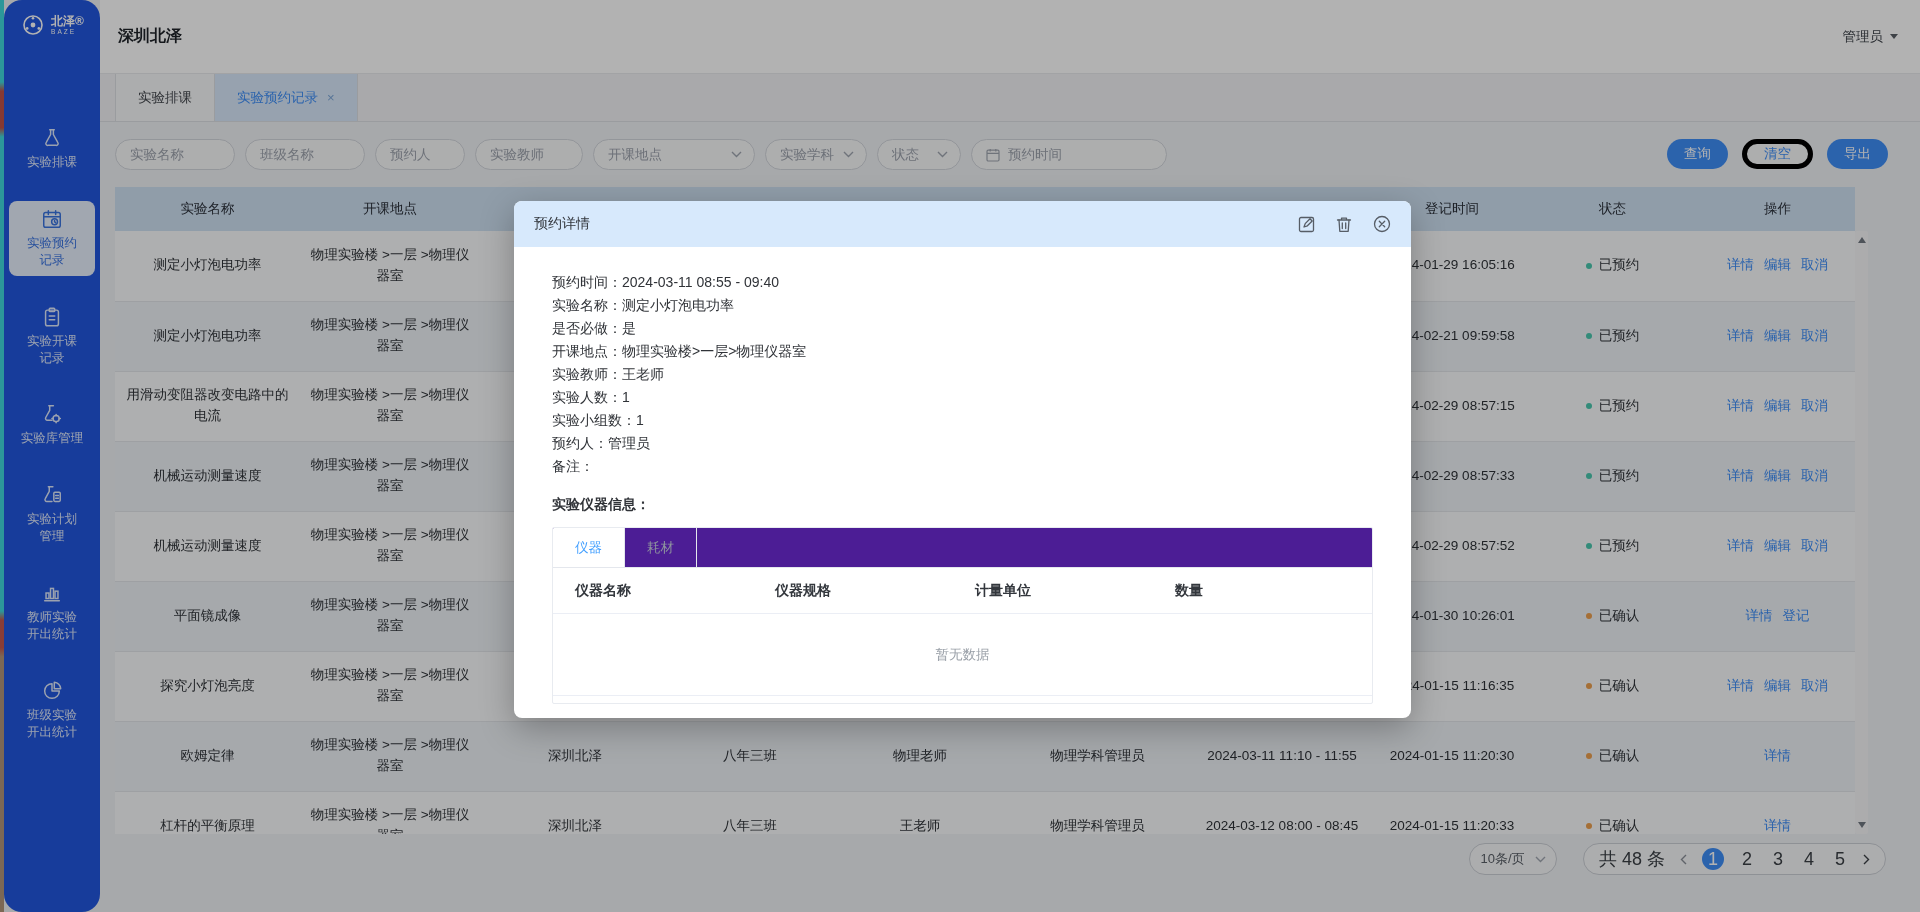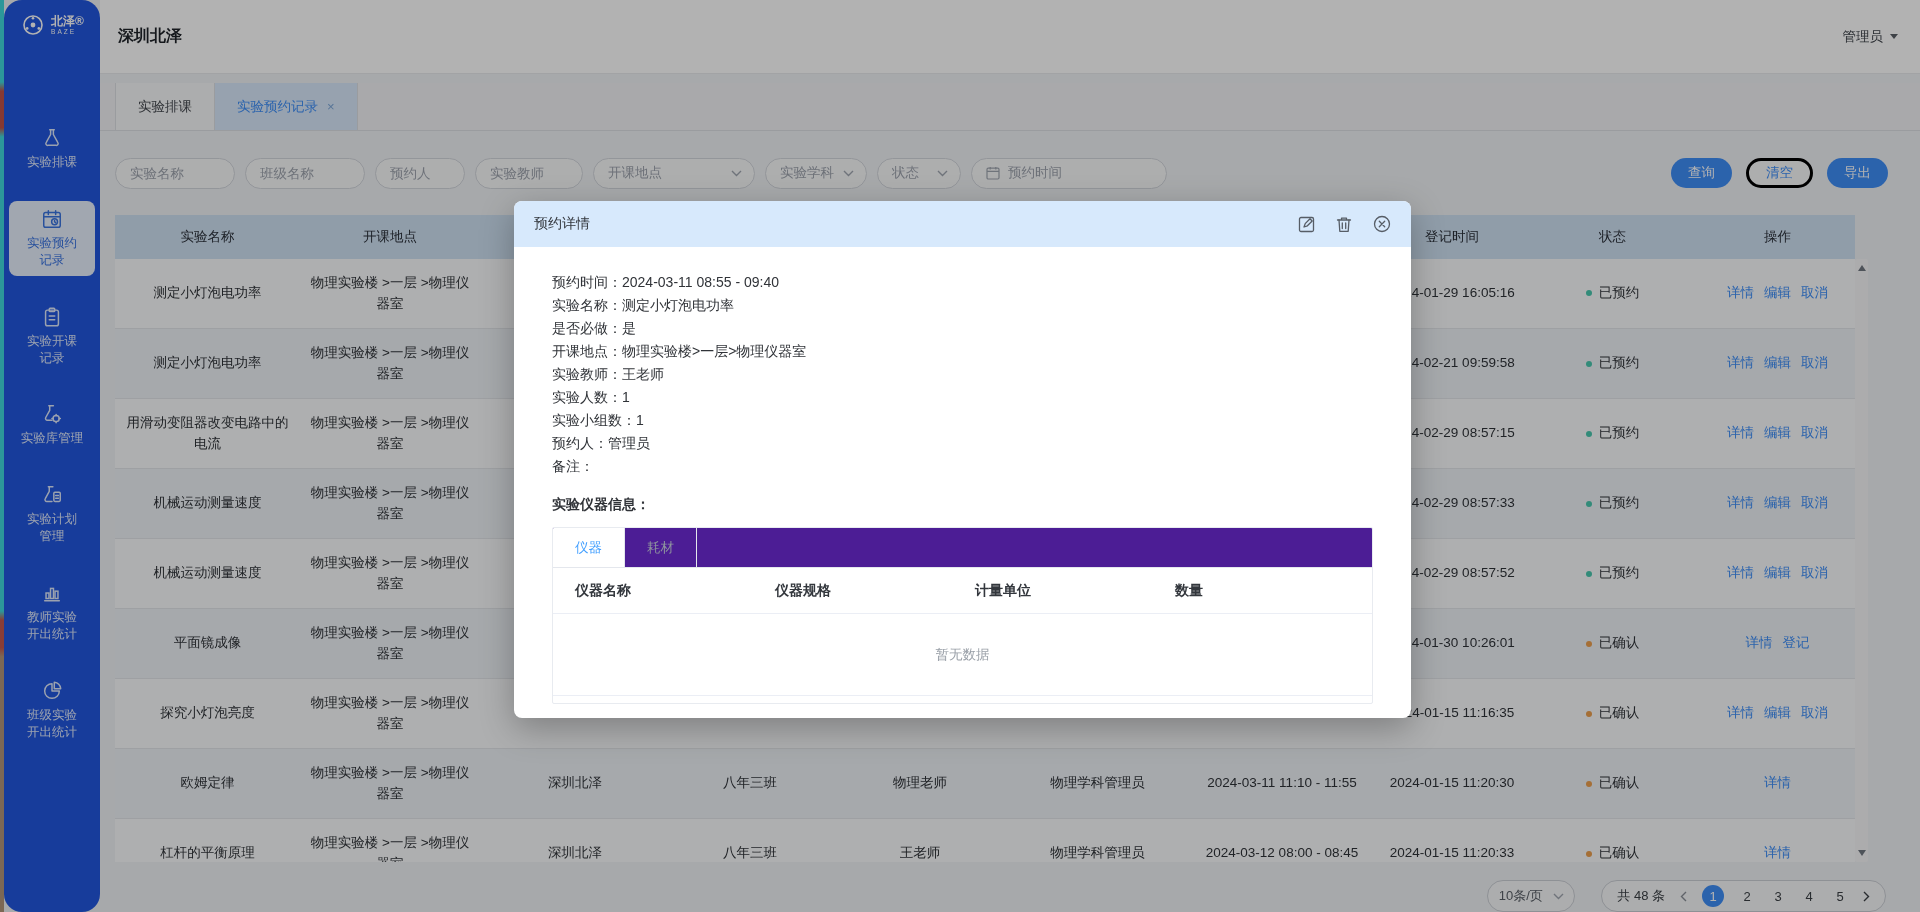--- a/index.html
+++ b/index.html
@@ -18,21 +18,21 @@
   .logo-txt { display:flex; flex-direction:column; line-height:1; }
   .logo-cn { font-size:12px; font-weight:bold; }
   .logo-en { font-size:6.5px; letter-spacing:2px; margin-top:2px; }
   .menu { margin-top:82px; display:flex; flex-direction:column; align-items:center; gap:23px; }
   .menu-item { width:86px; padding:7px 2px; display:flex; flex-direction:column; align-items:center;
     gap:5px; font-size:12.5px; line-height:1.35; color:#dfe8fb; cursor:pointer; text-align:center; }
   .menu-item svg { width:22px; height:22px; }
   .menu-item.active { background:#e7effd; color:#3a74e0; border-radius:8px; }
 
   
-  .main { flex:1; display:flex; flex-direction:column; min-width:0;justify-content:space-between; }
+  .main { flex:1; display:flex; flex-direction:column; min-width:0; }
   .topbar { height:74px; background:#fff; display:flex; align-items:center;
     padding:0 22px 0 18px; border-bottom:1px solid #e8eaed; }
   .page-title { font-size:16px; font-weight:bold; color:#1f2329; }
   .user { margin-left:auto; display:flex; align-items:center; gap:7px; font-size:13.5px; color:#3f444b; cursor:pointer; }
   .caret { width:0; height:0; border-left:4.5px solid transparent; border-right:4.5px solid transparent; border-top:5.5px solid #5a5f66; }
 
   .tabstrip { height:48px; background:#f2f3f5; border-bottom:1px solid #dde0e4; display:flex; padding-left:15px; }
   .tab { display:flex; align-items:center; padding:0 22px; font-size:13.5px; color:#42464d;
     border-right:1px solid #dde0e4; background:rgba(255,255,255,0.4); cursor:pointer; }
   .tab:first-child { border-left:1px solid #dde0e4; }
@@ -43,21 +43,21 @@
   .chip, .chip-input { height:31px; border:1px solid #d3d7dd; border-radius:16px;
     background:rgba(255,255,255,0.5); color:#9da3ad; font-size:13.5px; }
   .chip-input { padding:0 14px; outline:none; font-family:inherit; }
   .chip-input::placeholder { color:#9da3ad; opacity:1; }
   .chip { display:inline-flex; align-items:center; gap:8px; padding:0 12px 0 14px; }
   .chip .lbl { flex:1; }
   .w120{width:120px;} .w90{width:90px;} .w108{width:108px;} .w162{width:162px;} .w102{width:102px;} .w84{width:84px;} .w196{width:196px;}
   .btns { margin-left:auto; display:flex; gap:14px; }
   .btn { height:30px; padding:0 17px; border-radius:15px; font-size:13.5px; border:none; cursor:pointer; }
   .btn.primary { background:#3e8ef7; color:#fff; }
-  .btn.plain { background:rgba(255,255,255,0.5); border:3px solid #000000; color:#3e8ef7; }
+  .btn.plain { background:rgba(255,255,255,0.5); border:5px solid #000000; color:#3e8ef7; }
 
   
   .table-wrap { margin:0 52px 0 15px; height:647px; display:flex; overflow:hidden; }
   .table-area { flex:1; overflow:hidden; }
   table { width:100%; border-collapse:collapse; table-layout:fixed; font-size:13.5px; color:#2f3338; }
   thead th { height:44px; background:#cfe1f3; font-weight:normal; color:#2b313a; text-align:center; }
   tbody td { height:70px; padding:6px 9px; text-align:center; vertical-align:middle; line-height:1.55;
     border-bottom:1px solid #e3e6ea; }
   tbody tr:nth-child(odd) { background:#fafbfc; }
   tbody tr:nth-child(even) { background:#eef2f7; }
@@ -70,21 +70,21 @@
     display:flex; flex-direction:column; justify-content:space-between; align-items:center; padding:6px 0; }
   .tri-up { width:0; height:0; border-left:4px solid transparent; border-right:4px solid transparent; border-bottom:6px solid #707780; }
   .tri-down { width:0; height:0; border-left:4px solid transparent; border-right:4px solid transparent; border-top:6px solid #707780; }
 
   
   .pagebar { margin-top:9px; display:flex; justify-content:flex-end; align-items:center; gap:26px; padding-right:34px; }
   .size-select { width:88px; height:32px; border:1px solid #ccd0d6; border-radius:16px;
     background:rgba(255,255,255,0.45); display:flex; align-items:center; justify-content:center; gap:10px;
     font-size:13px; color:#5a6068; cursor:pointer; }
   .pager { height:32px; border:1px solid #ccd0d6; border-radius:16px; background:rgba(255,255,255,0.45);
-    display:flex; align-items:center; padding:0 15px; gap:15px; font-size:13px; color:#3b4046; }
+    display:flex; align-items:center; padding:0 15px; gap:15px; font-size:18px; color:#3b4046; }
   .pnum { min-width:16px; text-align:center; cursor:pointer; }
   .pnum.current { width:22px; height:22px; border-radius:50%; background:#3e8ef7; color:#fff;
     display:flex; align-items:center; justify-content:center; }
   .parrow { display:flex; align-items:center; cursor:pointer; }
 
   
   .overlay { position:absolute; inset:0; background:rgba(0,0,0,0.3); z-index:50; }
   .modal { position:absolute; left:514px; top:201px; width:897px; height:517px; background:#fff;
     border-radius:8px; box-shadow:0 10px 34px rgba(0,0,0,0.28); z-index:60; }
   .modal-hd { height:46px; background:#d7e9fc; border-radius:8px 8px 0 0; display:flex; align-items:center; padding:0 20px 0 20px; }

